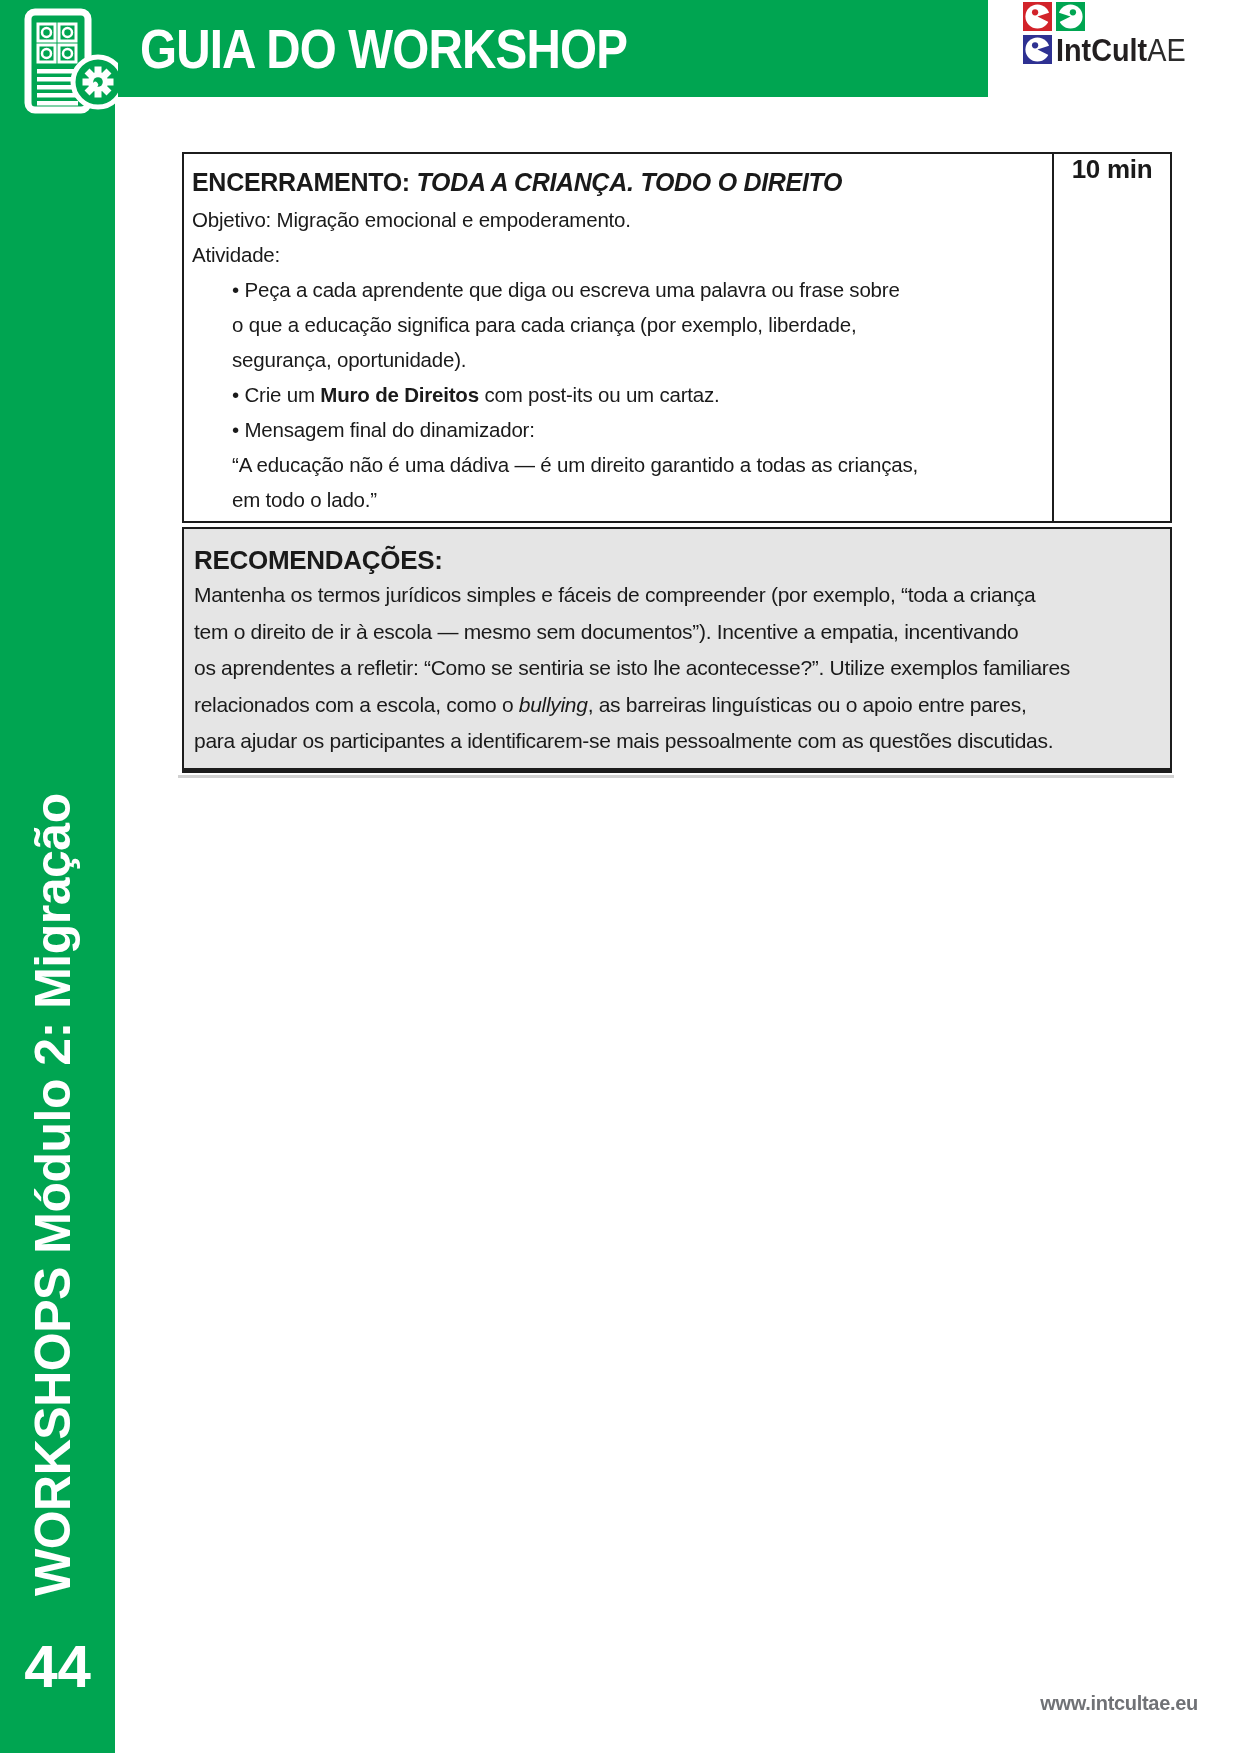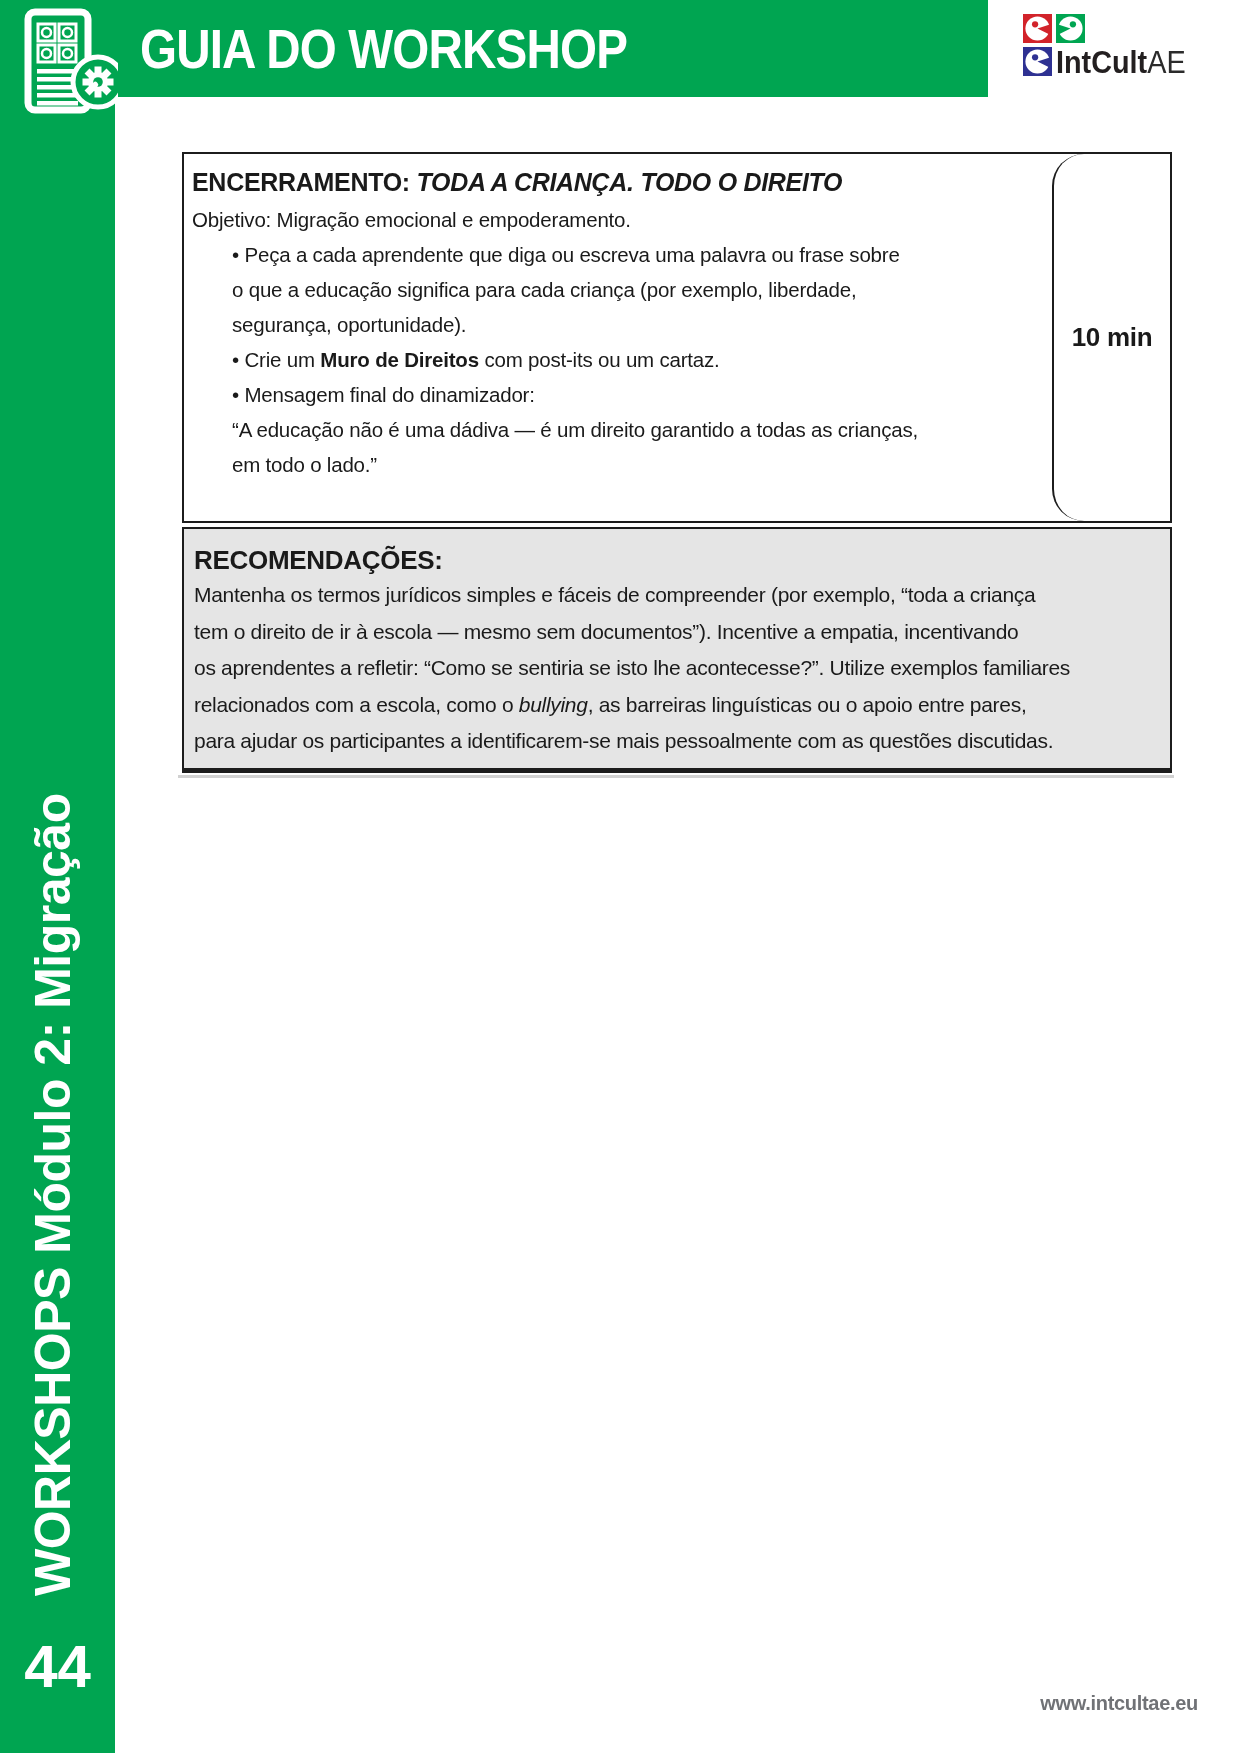--- a/index.html
+++ b/index.html
@@ -10,21 +10,21 @@
   .sidebar{position:absolute;left:0;top:0;width:115px;height:1753px;background:#00A551;}
   .header-bar{position:absolute;left:0;top:0;width:988px;height:97px;background:#00A551;}
 
   .header-icon{position:absolute;left:18px;top:8px;width:100px;height:110px;}
 
   .page-title{position:absolute;left:140px;top:0;height:97px;line-height:97px;
               color:#fff;font-weight:bold;font-size:56px;letter-spacing:-1px;
               transform:scaleX(.85);transform-origin:left center;white-space:nowrap;}
 
   
-  .logo{position:absolute;left:1023px;top:14px;width:180px;height:66px;}
+  .logo{position:absolute;left:1023px;top:2px;width:180px;height:66px;}
   .logo-sq{position:absolute;width:29px;height:29px;}
   .logo-sq svg{display:block;width:100%;height:100%;}
   .sq-red{left:0;top:0;background:#D2232A;}
   .sq-green{left:33px;top:0;background:#00A551;}
   .sq-green svg{transform:scaleX(-1);}
   .sq-blue{left:0;top:33px;background:#2E3192;}
   .logo-wordmark{position:absolute;left:33px;top:33px;height:29px;line-height:31px;
                  font-size:32px;color:#231f20;white-space:nowrap;
                  transform:scaleX(.9);transform-origin:left center;}
   .logo-bold{font-weight:bold;}
@@ -33,21 +33,21 @@
   
   .closing-table{position:absolute;left:182px;top:152px;width:990px;height:371px;
                  box-sizing:border-box;border:2px solid #1c1c1c;display:flex;background:#fff;}
   .closing-cell{flex:1 1 auto;box-sizing:border-box;padding:12px 6px 12px 8px;overflow:hidden;}
   .closing-heading{font-size:25px;font-weight:bold;line-height:32px;letter-spacing:-0.3px;white-space:nowrap;}
   .closing-heading .ital{font-style:italic;}
   .tline{font-size:20.5px;line-height:35px;letter-spacing:-0.2px;white-space:nowrap;}
   .tline b{font-weight:bold;}
   .indent{margin-left:40px;}
   .closing-time-cell{flex:0 0 118px;box-sizing:border-box;border-left:2px solid #1c1c1c;
-                     display:flex;align-items:center;justify-content:center;border-radius:32px;}
+                     display:flex;justify-content:center;}
   .duration{font-size:26px;font-weight:bold;letter-spacing:-0.3px;}
 
   
   .rec-box{position:absolute;left:182px;top:527px;width:990px;height:246px;box-sizing:border-box;
            background:#e5e5e5;border:2px solid #1c1c1c;border-bottom-width:5px;
            padding:14px 10px 0 10px;overflow:hidden;}
   .rec-heading{font-size:26px;font-weight:bold;line-height:34px;letter-spacing:-0.3px;}
   .rline{font-size:21px;line-height:36.5px;letter-spacing:-0.3px;white-space:nowrap;}
   .rline i{font-style:italic;}
   .rec-shadow{position:absolute;left:178px;top:775px;width:996px;height:3px;background:#9a9a9a;opacity:.45;}
@@ -136,20 +136,21 @@
       </svg>
     </span>
     <span class="logo-wordmark"><span class="logo-bold">IntCult</span><span class="logo-light">AE</span></span>
   </div>
 
   <div class="closing-table">
     <div class="closing-cell">
       <div class="closing-heading"><span>ENCERRAMENTO: </span><span class="ital">TODA A CRIANÇA. TODO O DIREITO</span></div>
 
       <div class="tline" style="margin-top:4px">Objetivo: Migração emocional e empoderamento.</div>
+      <div class="tline">Atividade:</div>
 
       <div class="indent">
         <div class="tline">• Peça a cada aprendente que diga ou escreva uma palavra ou frase sobre</div>
         <div class="tline">o que a educação significa para cada criança (por exemplo, liberdade,</div>
         <div class="tline">segurança, oportunidade).</div>
         <div class="tline"><span>• Crie um </span><b>Muro de Direitos</b><span> com post-its ou um cartaz.</span></div>
         <div class="tline">• Mensagem final do dinamizador:</div>
         <div class="tline">“A educação não é uma dádiva — é um direito garantido a todas as crianças,</div>
         <div class="tline">em todo o lado.”</div>
       </div>

